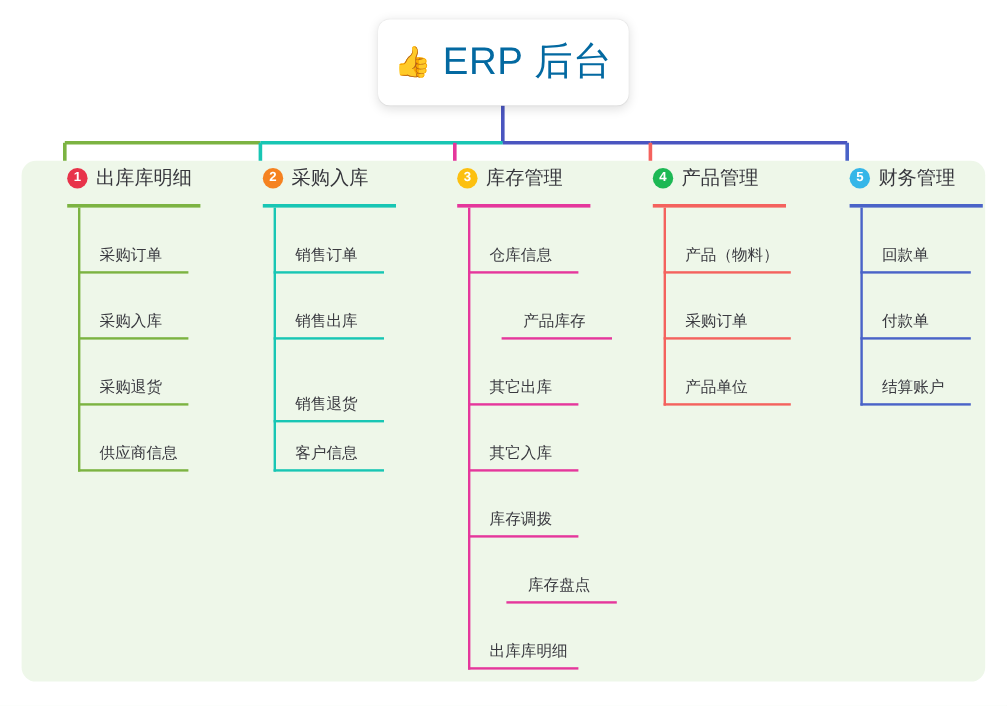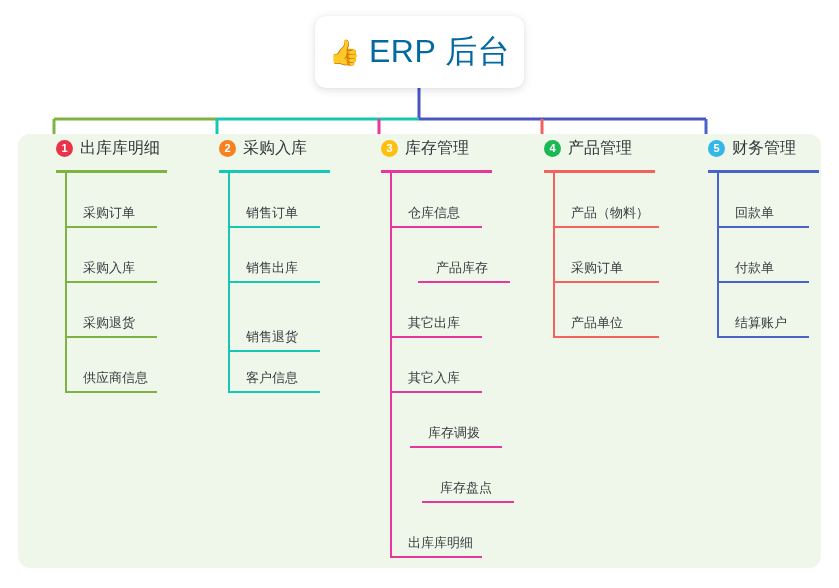--- a/index.html
+++ b/index.html
@@ -228,21 +228,21 @@
               <div class="item-rule" style="background: rgb(229, 55, 156);"></div>
             </div>
             <div class="item" style="top: 110px;">
               <span class="item-label">其它出库</span>
               <div class="item-rule" style="background: rgb(229, 55, 156);"></div>
             </div>
             <div class="item" style="top: 165px;">
               <span class="item-label">其它入库</span>
               <div class="item-rule" style="background: rgb(229, 55, 156);"></div>
             </div>
-            <div class="item" style="top: 220px; margin-left: 20px;">
+            <div class="item" style="top: 220px;">
               <span class="item-label">库存调拨</span>
               <div class="item-rule" style="background: rgb(229, 55, 156);"></div>
             </div>
             <div class="item" style="top: 275px; margin-left: 32px;">
               <span class="item-label">库存盘点</span>
               <div class="item-rule" style="background: rgb(229, 55, 156);"></div>
             </div>
             <div class="item" style="top: 330px;">
               <span class="item-label">出库库明细</span>
               <div class="item-rule" style="background: rgb(229, 55, 156);"></div>

